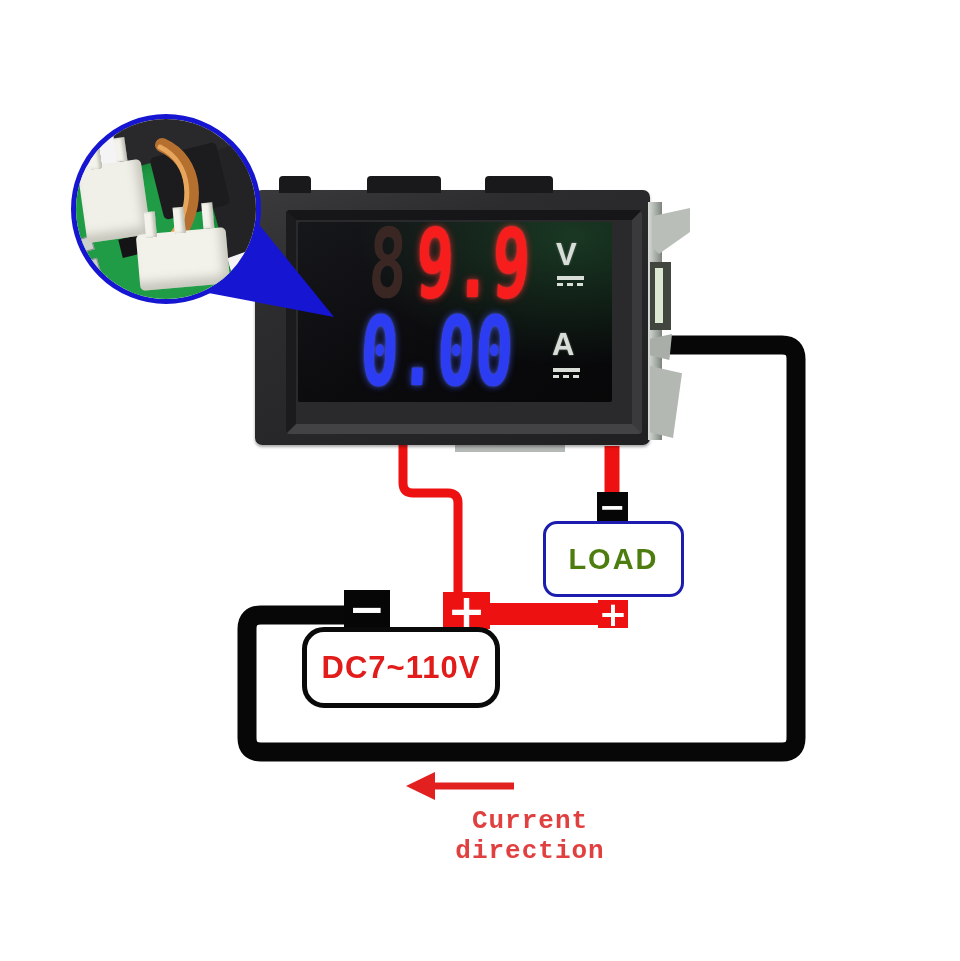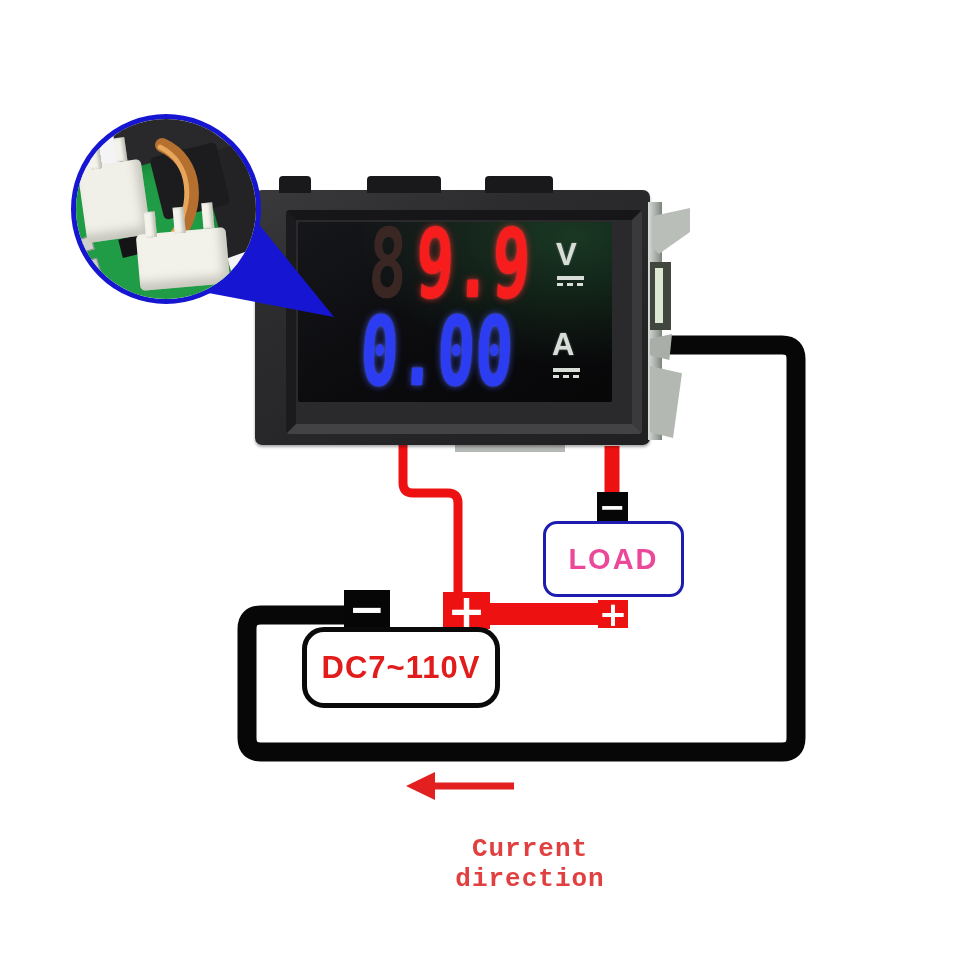--- a/index.html
+++ b/index.html
@@ -87,28 +87,28 @@
   .term-red{background:#ee1111;}
   .psu-neg{left:344px;top:590px;width:46px;height:38px;font-size:44px;}
   .psu-pos{left:443px;top:592px;width:47px;height:37px;font-size:46px;}
   .load-neg{left:597px;top:492px;width:31px;height:29px;font-size:32px;}
   .load-pos{left:598px;top:600px;width:30px;height:28px;font-size:34px;}
 
   
   .load-box{left:543px;top:521px;width:141px;height:76px;background:#ffffff;z-index:2;
         border:3px solid #1c1cae;border-radius:14px;display:flex;align-items:center;justify-content:center;
         box-sizing:border-box;}
-  .load-label{color:#ec4899;font-weight:bold;font-size:29px;letter-spacing:2px;}
+  .load-label{color:#4d7c0f;font-weight:bold;font-size:29px;letter-spacing:2px;}
   .power-box{left:302px;top:627px;width:198px;height:81px;background:#ffffff;z-index:2;
         border:5px solid #0a0a0a;border-radius:22px;display:flex;align-items:center;justify-content:center;
         box-sizing:border-box;}
   .power-label{color:#e21b1b;font-weight:bold;font-size:31px;letter-spacing:1px;}
 
   
-  .current-dir-label{left:395px;top:834px;width:270px;text-align:center;z-index:2;
+  .current-dir-label{left:395px;top:806px;width:270px;text-align:center;z-index:2;
         font-family:"Liberation Mono", monospace;font-size:26px;font-weight:bold;
         color:#e04040;letter-spacing:1px;}
 </style>
 </head>
 <body>
 
 <div id="canvas">
 
   <svg id="wire-layer" viewBox="0 0 960 961">
     <path d="M 668 345 L 782 345 Q 796 345 796 359 L 796 738 Q 796 752 782 752 L 261 752 Q 247 752 247 738 L 247 629 Q 247 615 261 615 L 352 615" fill="none" stroke="#070707" stroke-width="19"></path>

